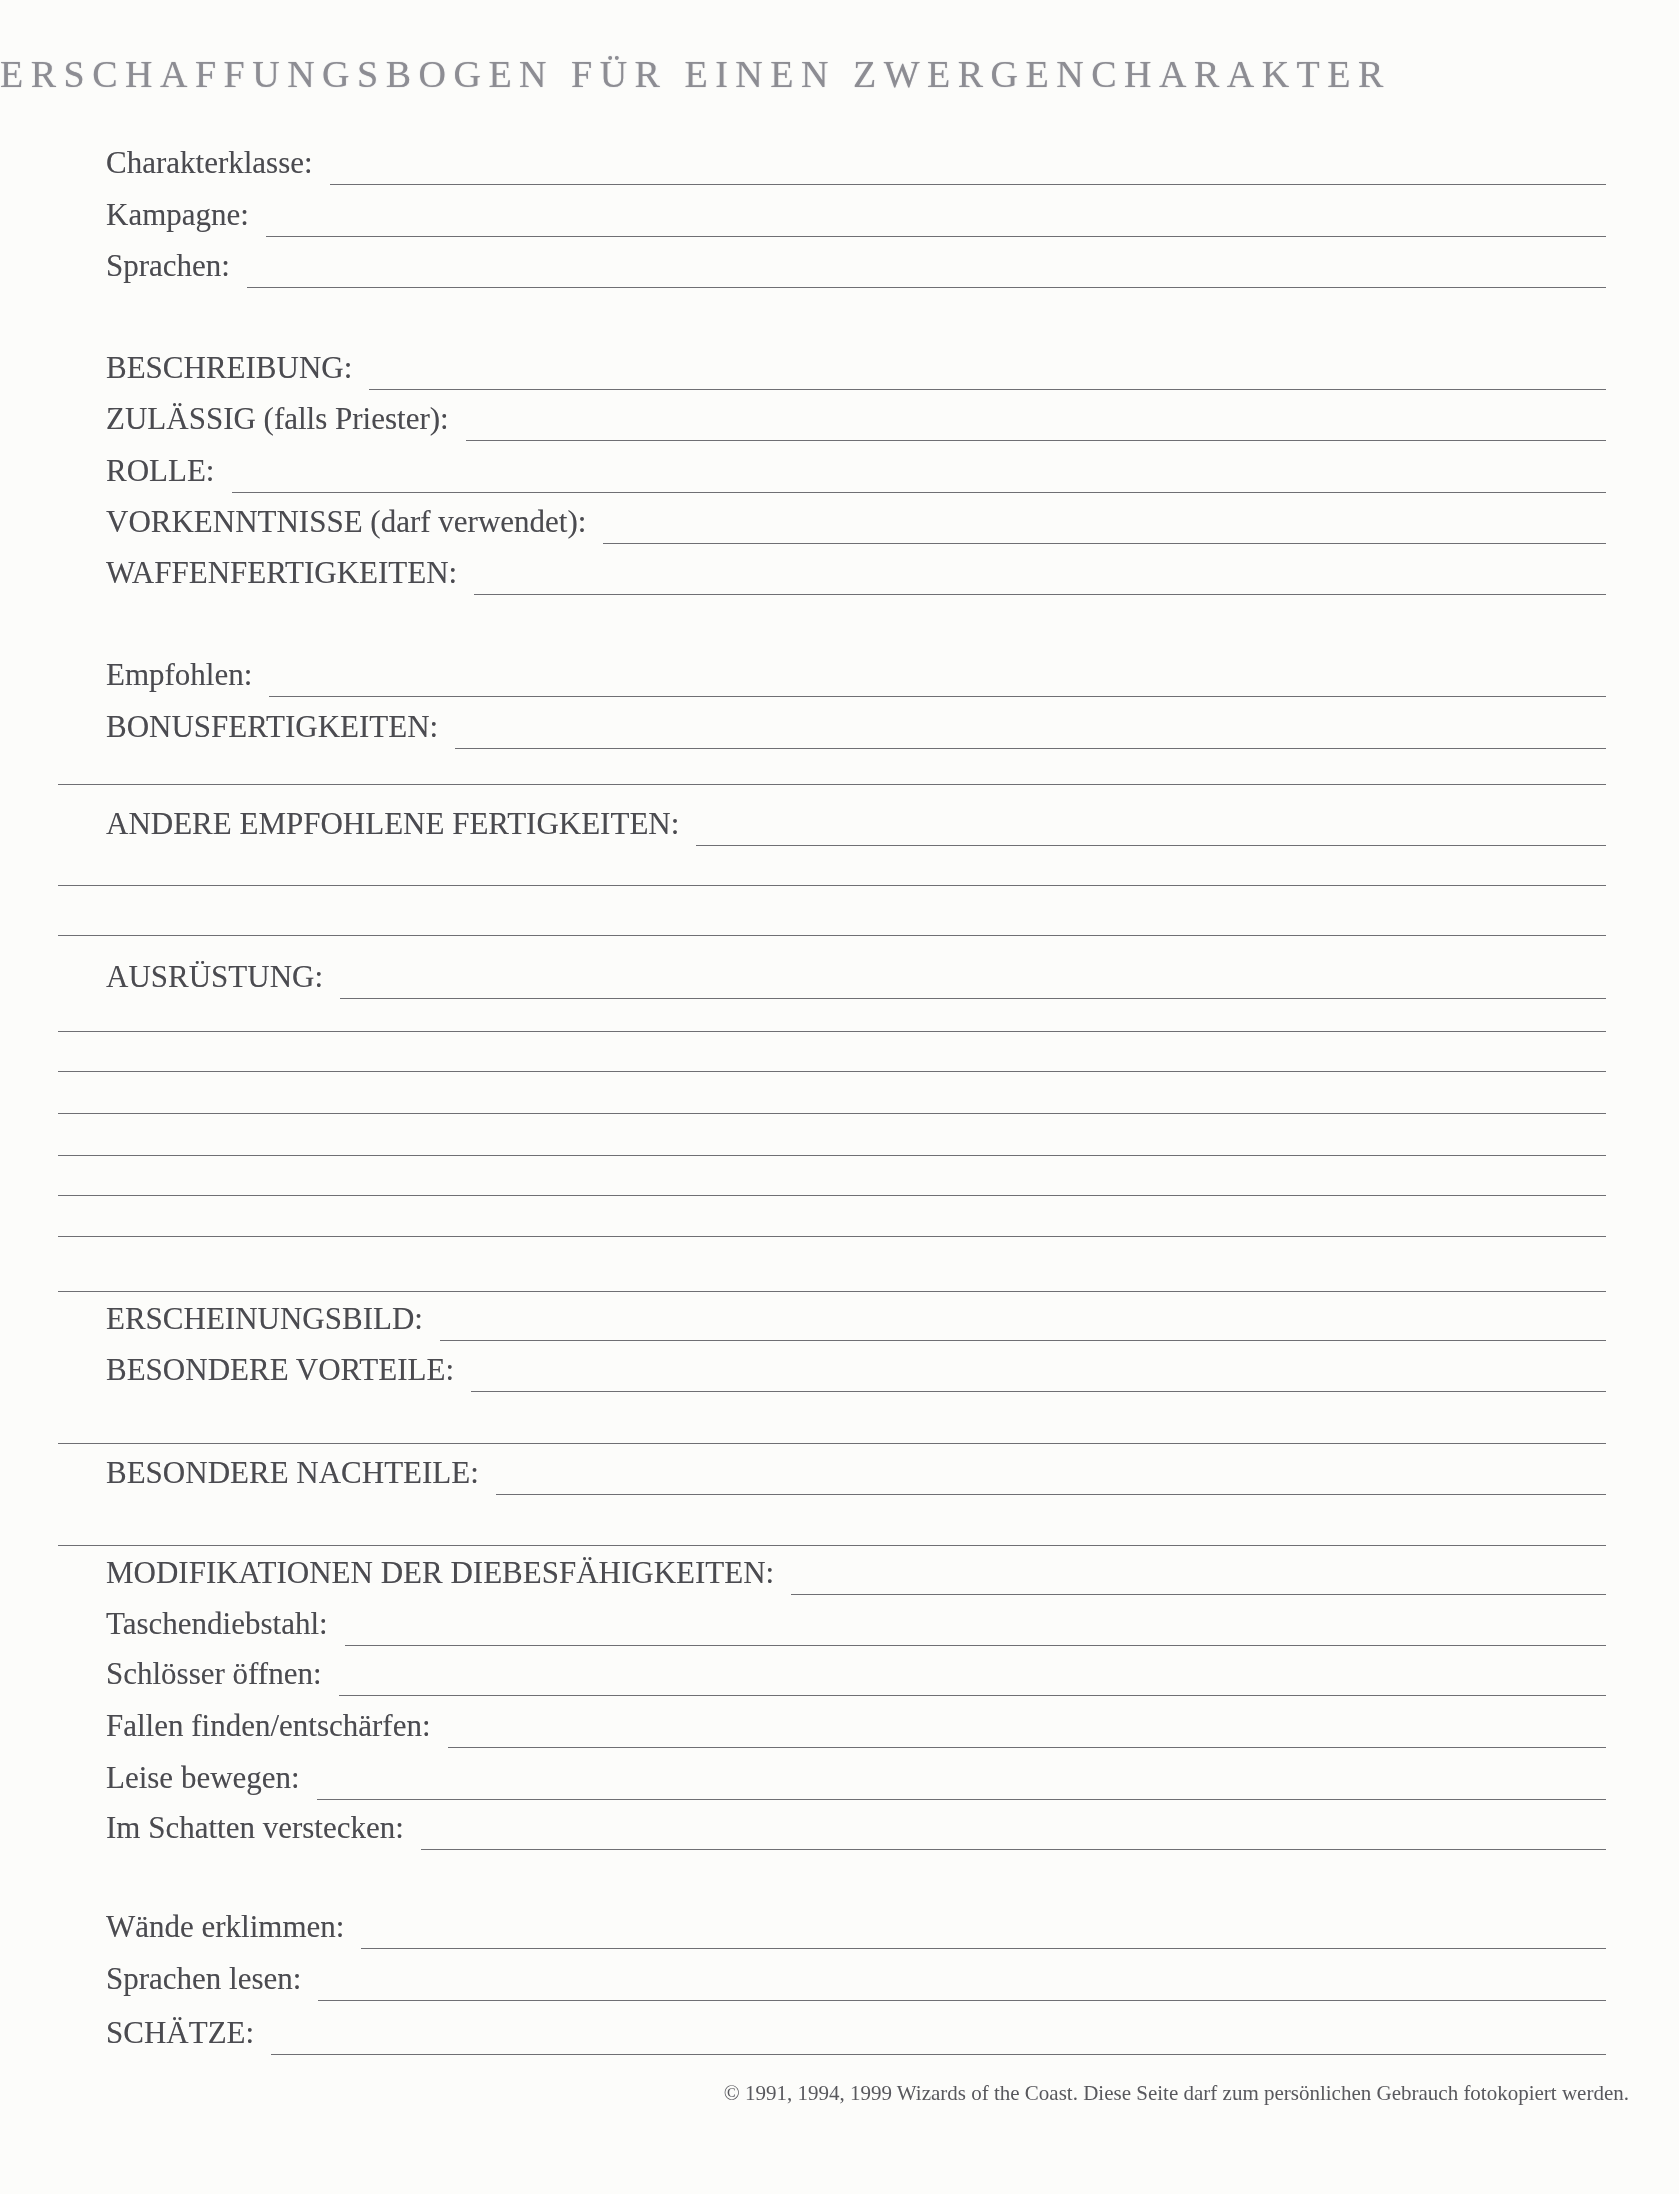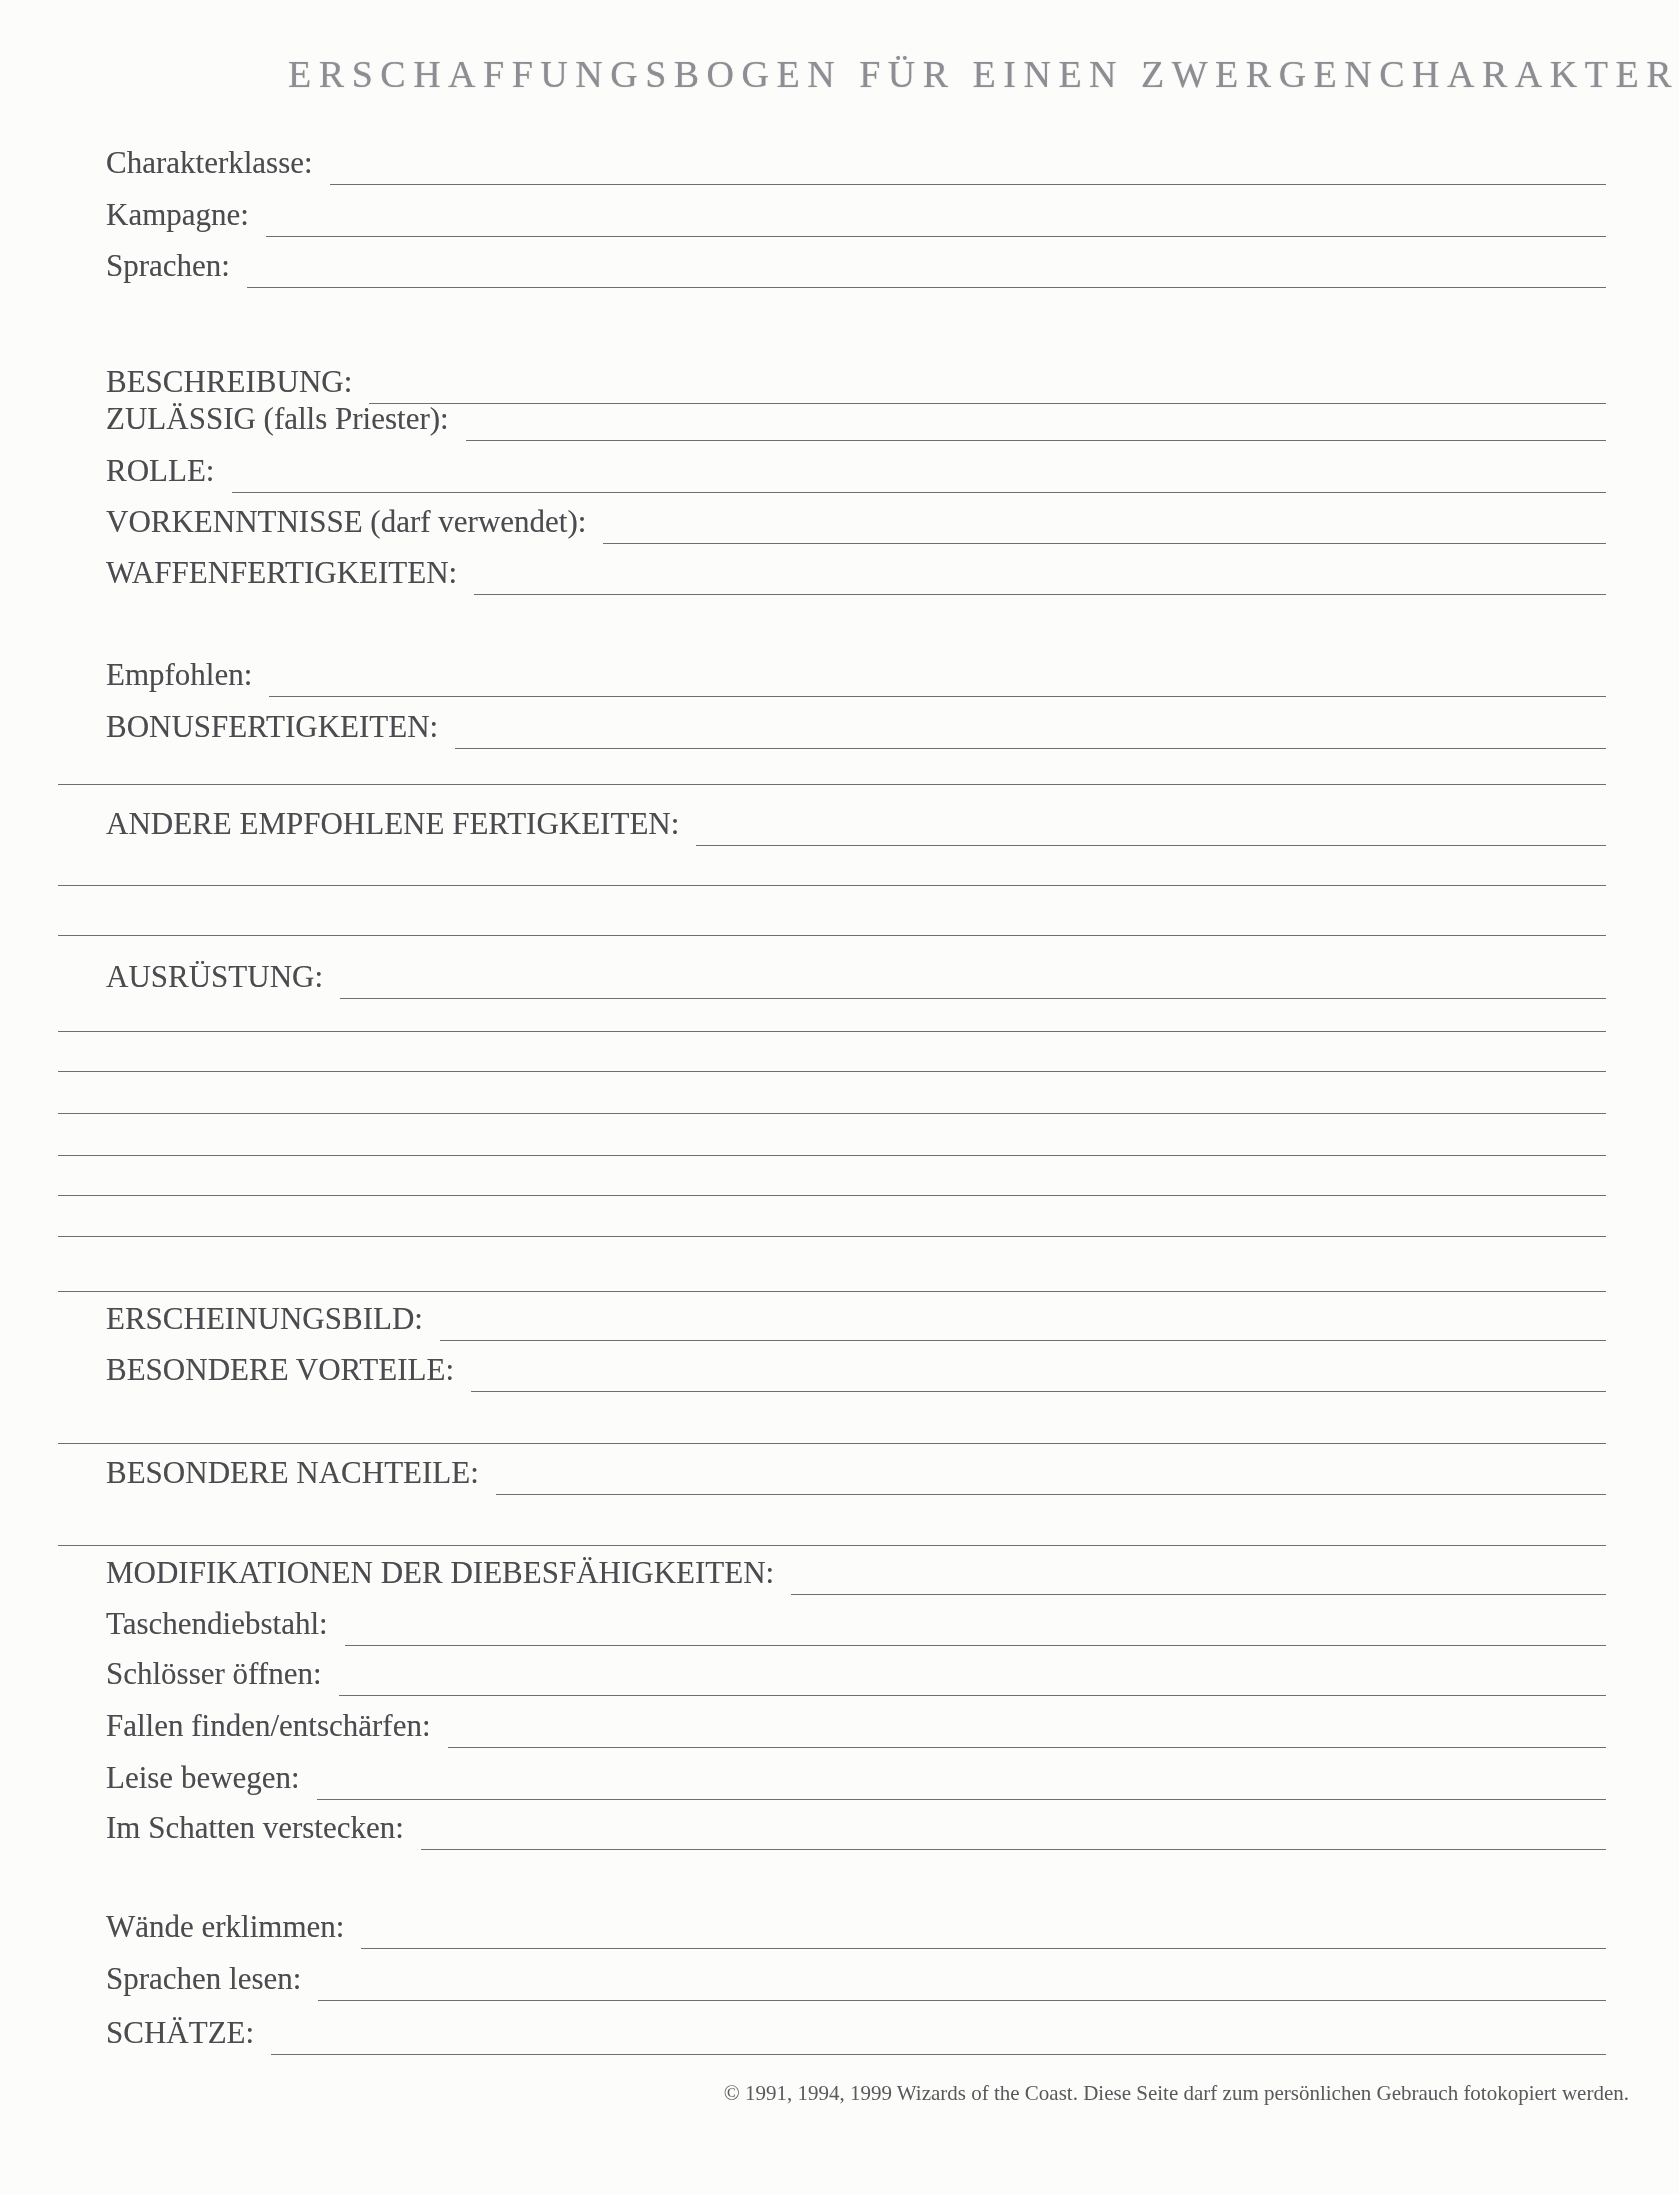--- a/index.html
+++ b/index.html
@@ -8,21 +8,21 @@
     width: 1679px;
     height: 2194px;
     margin: 0 auto;
     background: #fcfcfa;
     font-family: "Liberation Serif", serif;
     overflow: hidden;
   }
   .doc-title {
     position: absolute;
     top: 52px; left: 0; right: 0;
-    text-align: right;
+    text-align: left;
     font-size: 38px;
     letter-spacing: 7.5px;
     font-weight: normal;
     color: #8d8d93;
     text-shadow: 0 0 1.1px #b9b9bf;
     white-space: nowrap;
   }
   .frow {
     position: absolute;
     left: 58px; right: 73px;
@@ -77,21 +77,21 @@
       <span class="wline"><span class="val"></span></span>
     </div>
   <div class="frow" style="top:196px">
       <span class="lbl">Kampagne:</span>
       <span class="wline"><span class="val"></span></span>
     </div>
   <div class="frow" style="top:247px">
       <span class="lbl">Sprachen:</span>
       <span class="wline"><span class="val"></span></span>
     </div>
-  <div class="frow" style="top:363px">
+  <div class="frow" style="top:349px">
       <span class="lbl">BESCHREIBUNG:</span>
       <span class="wline"><span class="val"></span></span>
     </div>
   <div class="frow" style="top:400px">
       <span class="lbl">ZULÄSSIG (falls Priester):</span>
       <span class="wline"><span class="val"></span></span>
     </div>
   <div class="frow" style="top:452px">
       <span class="lbl">ROLLE:</span>
       <span class="wline"><span class="val"></span></span>

